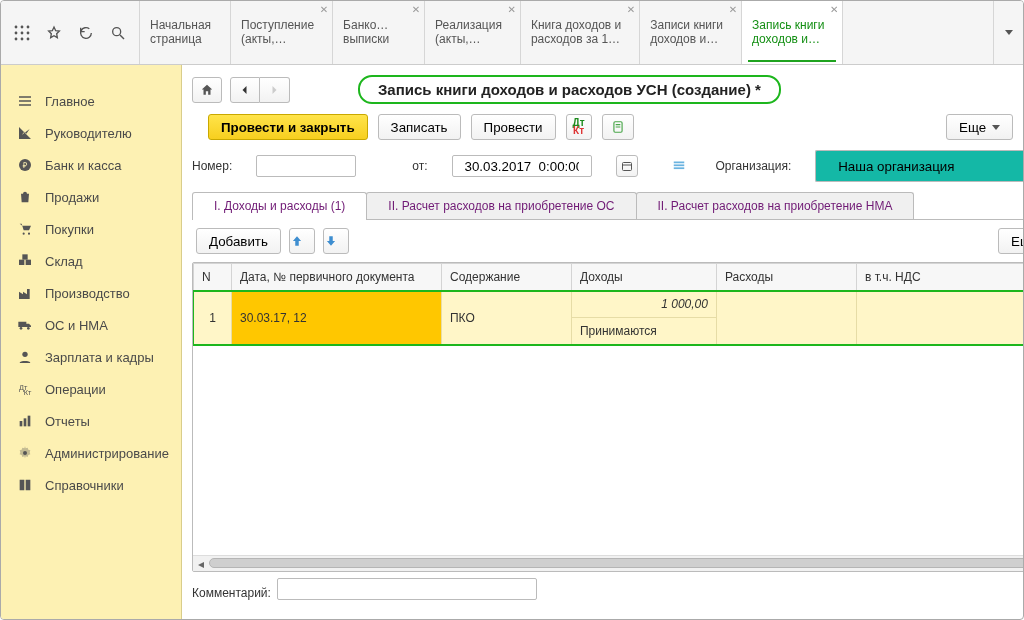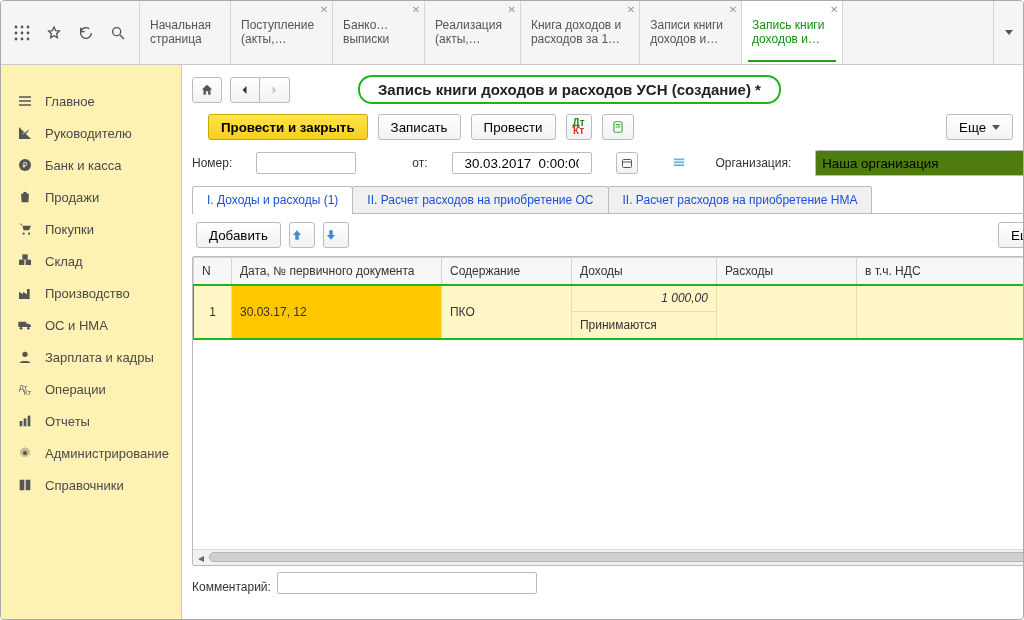--- a/index.html
+++ b/index.html
@@ -204,36 +204,36 @@
   .fld-label { color:#333; }
   .text-input {
     height: 22px;
     border: 1px solid #bbb;
     border-radius: 2px;
     padding: 2px 12px;
     background: #fff;
   }
   .org-block { display:flex; align-items:center; }
   .org-input{
-    height:26px; border:1px solid #bbb; border-right:none; border-radius:2px 0 0 2px;
-    padding:2px 6px; width:210px; background:#4d7c0f;
+    height:32px; border:1px solid #bbb; border-right:none; border-radius:2px 0 0 2px;
+    padding:2px 22px; width:210px; background:#14b8a6;
   }
   .org-drop, .org-pop{
     width:22px; height:22px; border:1px solid #bbb; background:linear-gradient(#fff,#f0f0f0);
     display:flex; align-items:center; justify-content:center; cursor:pointer;
   }
   .org-drop{border-right:none;}
   .chev-down{width:0;height:0;border-left:4px solid transparent;border-right:4px solid transparent;border-top:5px solid #555;}
   
   .inner-tabs{
     display:flex; border-bottom:1px solid #bbb;
   }
   .itab{
-    padding:6px 14px; border:1px solid #bbb; border-bottom:none; margin-right:-1px;
-    background:#f0f0f0; color:#1d4ed8; cursor:pointer; border-radius:3px 3px 0 0;
+    padding:6px 21px; border:1px solid #bbb; border-bottom:none; margin-right:-1px;
+    background:#f0f0f0; color:#701a75; cursor:pointer; border-radius:3px 3px 0 0;
   }
   .itab.active{ background:#fff; position:relative; z-index:2;}
   .itab.active::after{
     content:""; position:absolute; left:0; right:0; bottom:-1px; height:2px; background:#fff;
   }
   .subtoolbar{
     display:flex; align-items:center; gap:8px; padding:8px 4px;
   }
   .arrow-btn{ width:26px; padding:0; }
   .arrow-btn svg{display:block;}

